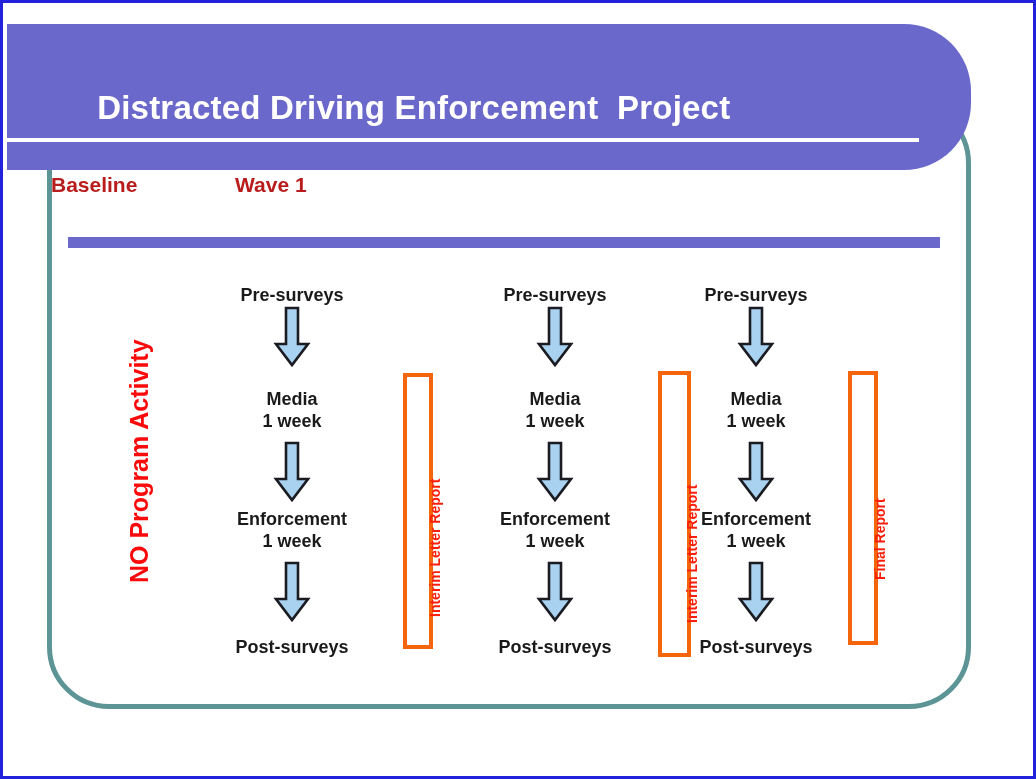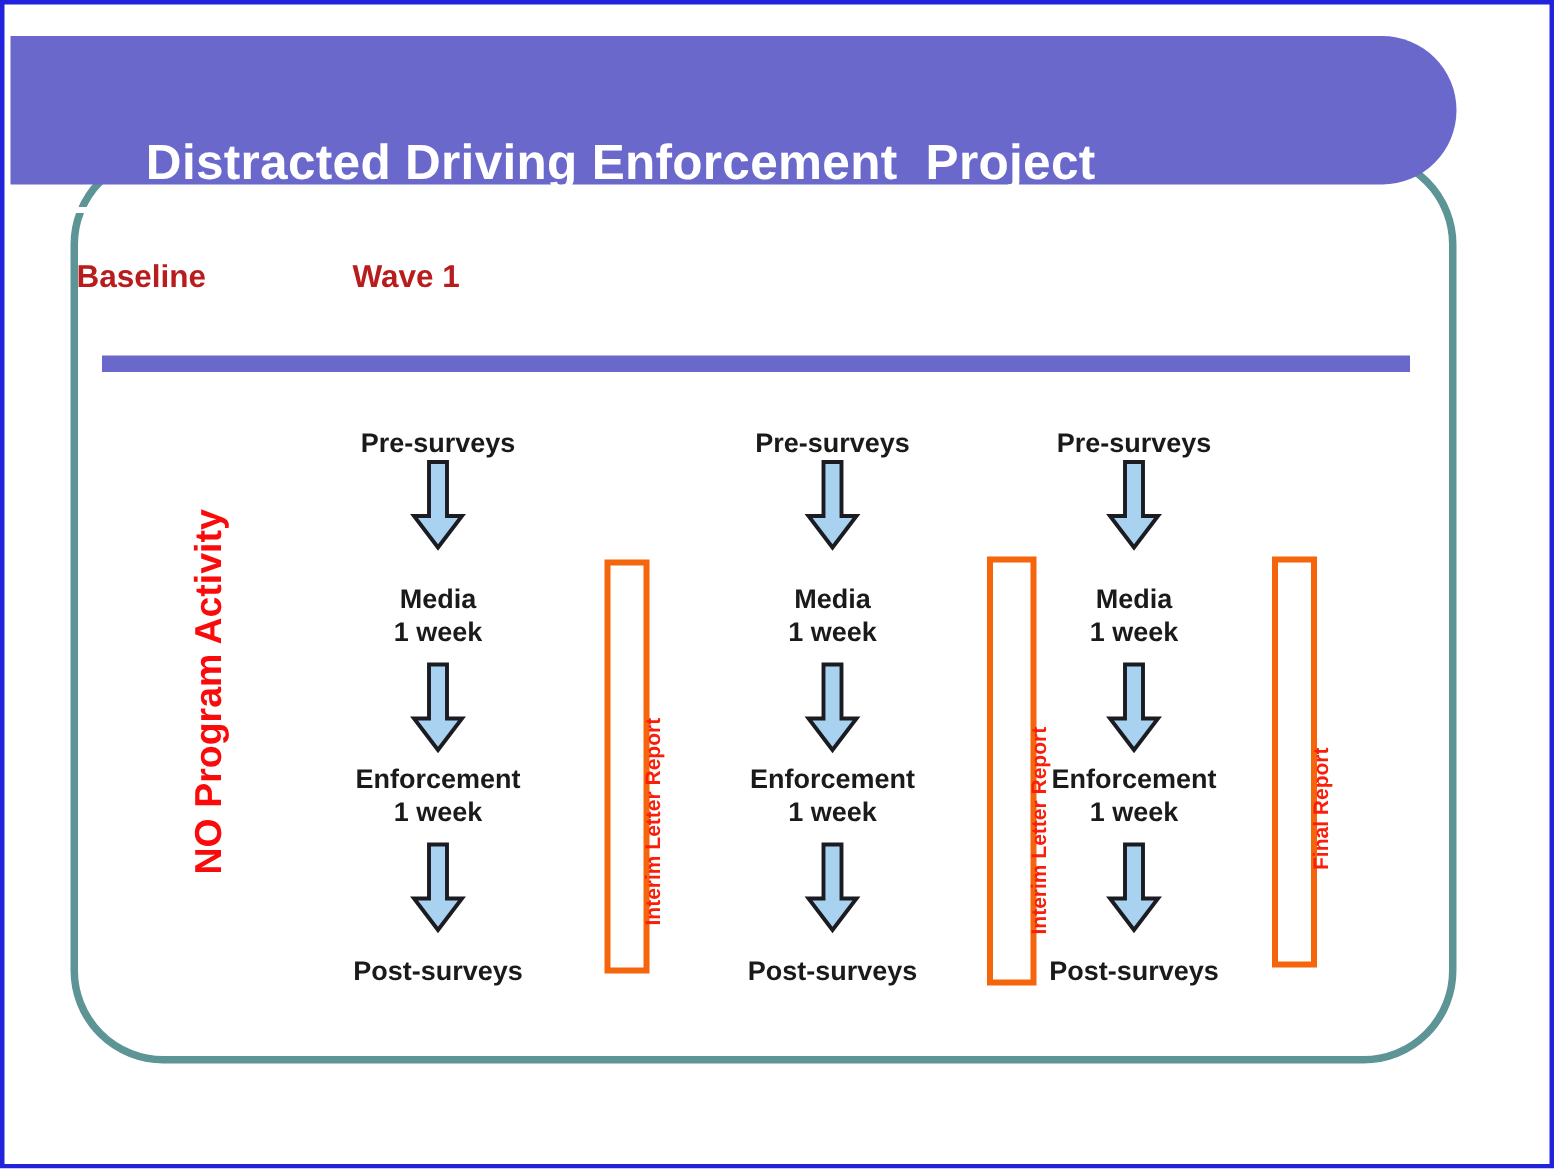--- a/index.html
+++ b/index.html
@@ -33,21 +33,21 @@
     box-sizing: border-box;
     background: transparent;
   }
 
   
   .title-banner {
     position: absolute;
     left: 4px;
     top: 21px;
     width: 964px;
-    height: 99px;
+    height: 146px;
     background: #6b68cc;
     border-top-right-radius: 67px;
     border-bottom-right-radius: 67px;
     box-sizing: border-box;
   }
   .title-text {
     position: absolute;
     left: 34px;
     top: 10px;
     width: 900px;

